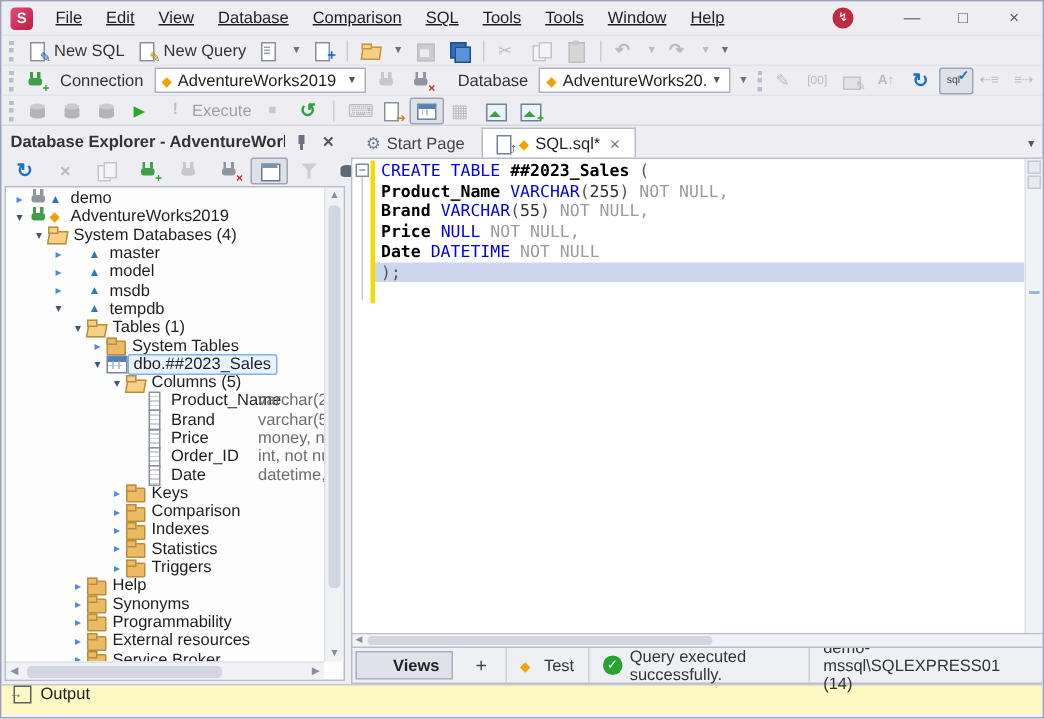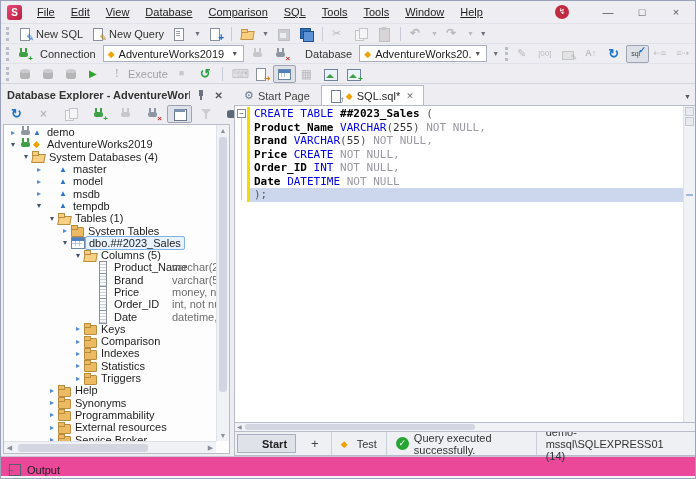--- a/index.html
+++ b/index.html
@@ -162,21 +162,21 @@
   .ehscroll .thumb { position:absolute; left:10px; top:1px; width:230px; height:6px; background:#d3d6e0; border-radius:3px; }
 
   
   .ebottom { height:24px; display:flex; align-items:stretch; background:#eef0f4; border:1px solid #b9bdc9; border-right:none; border-top:none; font-size:11px; }
   .ebottom .seg { display:flex; align-items:center; gap:5px; padding:0 9px; border-right:1px solid #ccd0da; color:#333; }
   .ebottom .texttab { background:#dfe2e9; border:1px solid #a9aec0; margin:2px 3px 2px 2px; padding:0 8px; display:flex; align-items:center; gap:5px; font-weight:bold; color:#222; }
   .ebottom .plus { padding:0 12px; display:flex; align-items:center; font-size:13px; color:#444; border-right:1px solid #ccd0da; }
   .check { width:13px; height:13px; border-radius:50%; background:#27a532; color:#fff; font-size:9px; line-height:13px; text-align:center; flex:none; }
 
   
-  .outputbar { height:20px; display:flex; align-items:flex-end; gap:6px; padding:0 8px; border-top:1px solid #c5c9d6; background:#ec4899; }
+  .outputbar { height:20px; display:flex; align-items:flex-start; gap:6px; padding:0 8px; border-top:1px solid #c5c9d6; background:#fef9c3; }
   .outico { width:12px; height:12px; position:relative; border:1px solid #5a5f6d; }
   .outico::after { content:"→"; position:absolute; left:-4px; top:-1px; font-size:9px; font-weight:bold; color:#5a5f6d; background:transparent; }
   .bottomstrip { height:5px; background:#f4f5f9; }
 </style>
 </head>
 <body>
 
 <div class="win">
 
   <div class="titlebar">
@@ -569,39 +569,38 @@
       <div class="editor">
         <div class="foldcol">
           <div class="foldbox">−</div>
           <div class="foldline"></div>
         </div>
         <div class="changebar"></div>
         <div class="code" id="code">
             <div class="cline"><span class="tk-k">CREATE TABLE </span><span class="tk-i">##2023_Sales </span><span class="tk-p">(</span></div>
             <div class="cline"><span class="tk-i">Product_Name </span><span class="tk-k">VARCHAR</span><span class="tk-p">(</span><span class="tk-n">255</span><span class="tk-p">) </span><span class="tk-g">NOT NULL,</span></div>
             <div class="cline"><span class="tk-i">Brand </span><span class="tk-k">VARCHAR</span><span class="tk-p">(</span><span class="tk-n">55</span><span class="tk-p">) </span><span class="tk-g">NOT NULL,</span></div>
-            <div class="cline"><span class="tk-i">Price </span><span class="tk-k">CREATE </span><span class="tk-g">NOT NULL,</span></div>
-            <div class="cline"><span class="tk-i">Order_ID </span><span class="tk-k">INT </span><span class="tk-g">NOT NULL,</span></div>
+            <div class="cline"><span class="tk-i">Price </span><span class="tk-k">NULL </span><span class="tk-g">NOT NULL,</span></div>
             <div class="cline"><span class="tk-i">Date </span><span class="tk-k">DATETIME </span><span class="tk-g">NOT NULL</span></div>
             <div class="cline cur"><span class="tk-p">);</span></div>
           </div>
         <div class="evscroll">
           <div class="sbtn"></div>
           <div class="sbtn"></div>
           <div class="mark"></div>
         </div>
       </div>
       <div class="ehscroll">
         <div class="arr">◀</div>
         <div class="thumb"></div>
       </div>
       <div class="ebottom">
         <div class="texttab">
           <span class="docico" style="display:inline-block;width:11px;height:12px;position:relative"></span>
-          <span>Start</span>
+          <span>Views</span>
         </div>
         <div class="plus">+</div>
         <div class="seg">
           <span class="dia">◆</span>
           <span>Test</span>
         </div>
         <div class="seg">
           <span class="check">✓</span>
           <span>Query executed successfully.</span>
         </div>

